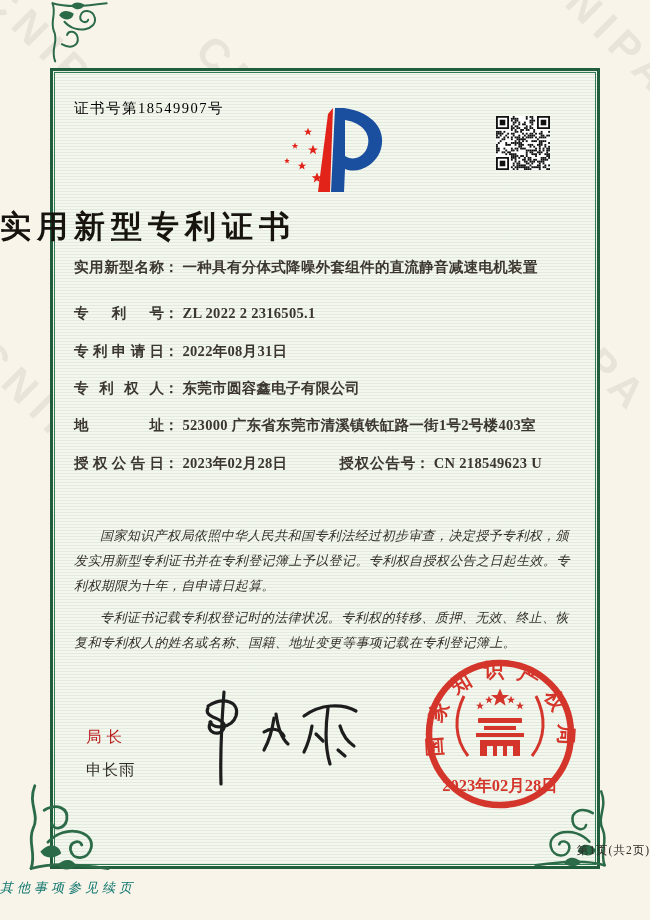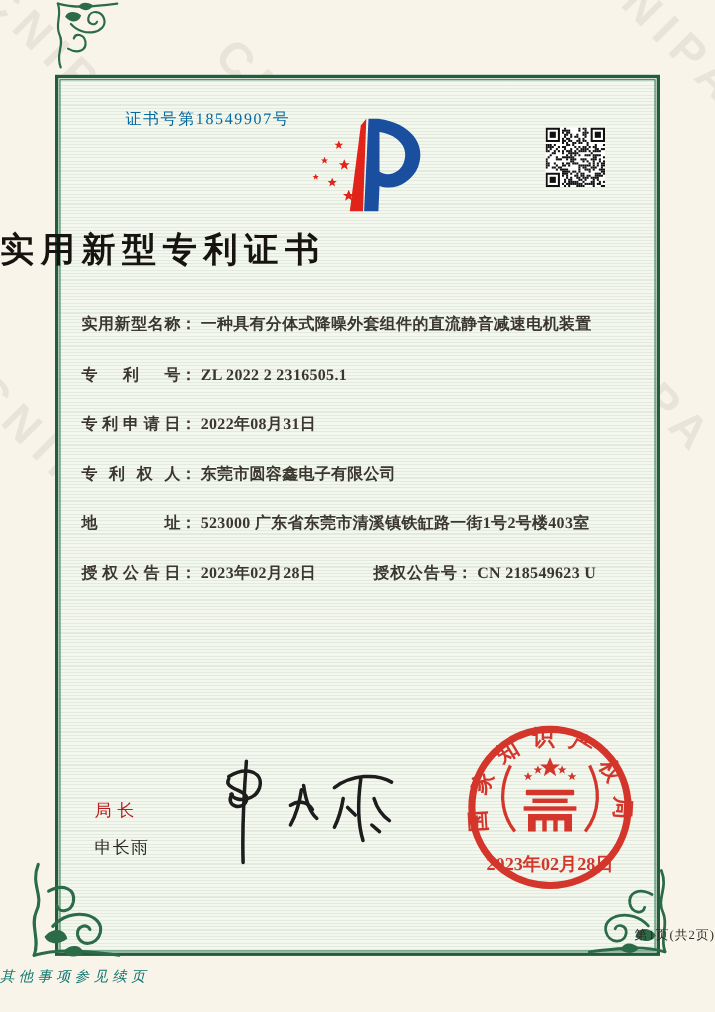--- a/index.html
+++ b/index.html
@@ -19,30 +19,30 @@
       transform:rotate(45deg);white-space:nowrap;pointer-events:none;}
 
   
   .panel{position:absolute;left:50px;top:68px;width:550px;height:801px;
          border:3px solid var(--green);
          background:
            repeating-linear-gradient(180deg, rgba(118,158,128,0.14) 0 1px, rgba(0,0,0,0) 1px 3px),
            #f4f7ee;}
   .panel::after{content:"";position:absolute;inset:1px;border:1px solid var(--green-light);pointer-events:none;}
 
-  .cert-no{position:absolute;left:74px;top:99px;font-size:14.5px;letter-spacing:1.5px;color:#0369a1;margin-left:40px;}
+  .cert-no{position:absolute;left:74px;top:99px;font-size:14.5px;letter-spacing:1.5px;color:#000000;}
 
   .logo{position:absolute;left:272px;top:104px;width:120px;height:92px;}
   .qr{position:absolute;left:496px;top:116px;width:54px;height:54px;background:#fff;}
 
   .title{position:absolute;left:0;right:0;top:206px;text-align:left;
          font-size:31px;font-weight:bold;letter-spacing:6px;color:#17140f;}
 
   .fields{position:absolute;left:74px;top:259px;width:510px;font-size:14.5px;color:#3b372e;}
-  .frow{margin-bottom:21px;line-height:17px;margin-top:28px;}
+  .frow{margin-bottom:21px;line-height:17px;}
   .frow.first{margin-bottom:29px;}
   .frow.tight{margin-bottom:20px;}
   .lbl{display:inline-block;width:90px;text-align:justify;text-align-last:justify;font-weight:600;}
   .sep{font-weight:600;padding-right:4px;}
   .val{font-weight:600;letter-spacing:0.3px;}
   .pair2{margin-left:52px;}
 
   .paras{position:absolute;left:74px;top:524px;width:506px;font-size:13px;
          line-height:1.92;font-style:italic;color:#33302a;letter-spacing:0.4px;}
   .paras p{text-indent:2em;margin-bottom:7px;}
@@ -464,20 +464,24 @@
       <span class="lbl">专利权人</span><span class="sep">：</span><span class="val">东莞市圆容鑫电子有限公司</span>
     </div>
     <div class="frow">
       <span class="lbl">地址</span><span class="sep">：</span><span class="val">523000 广东省东莞市清溪镇铁缸路一街1号2号楼403室</span>
     </div>
     <div class="frow">
       <span class="lbl">授权公告日</span><span class="sep">：</span><span class="val">2023年02月28日</span><span class="pair2"><span class="lbl" style="width:76px">授权公告号</span><span class="sep">：</span><span class="val">CN 218549623 U</span></span>
     </div>
   </div>
 
+  <div class="paras">
+    <p>国家知识产权局依照中华人民共和国专利法经过初步审查，决定授予专利权，颁发实用新型专利证书并在专利登记簿上予以登记。专利权自授权公告之日起生效。专利权期限为十年，自申请日起算。</p>
+    <p>专利证书记载专利权登记时的法律状况。专利权的转移、质押、无效、终止、恢复和专利权人的姓名或名称、国籍、地址变更等事项记载在专利登记簿上。</p>
+  </div>
 
   <div class="sig-role">局长</div>
   <div class="sig-name">申长雨</div>
   <svg class="autograph" viewBox="0 0 200 110">
     <g fill="none" stroke="#1d1d1d" stroke-width="3.2" stroke-linecap="round" stroke-linejoin="round">
       <path d="M46,8 C44,34 42,66 43,100"></path>
       <path d="M30,24 C24,34 50,34 46,44 C42,54 26,48 33,38"></path>
       <path d="M30,22 C46,12 62,18 58,32 C54,44 36,46 32,38"></path>
       <path d="M96,34 C94,48 91,57 86,66"></path>
       <path d="M86,48 C94,43 102,45 106,52"></path>

